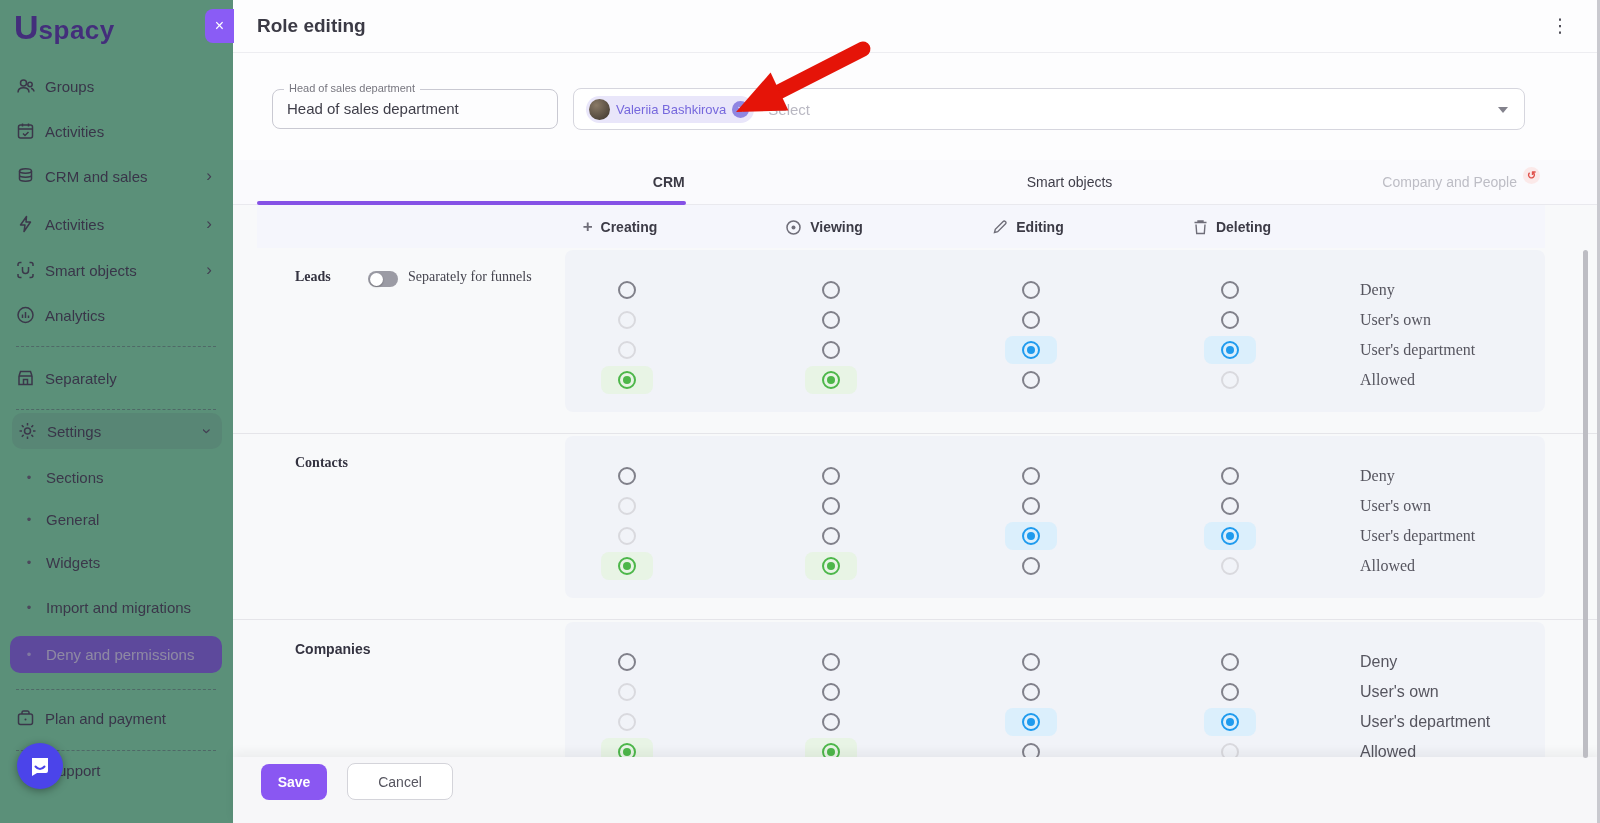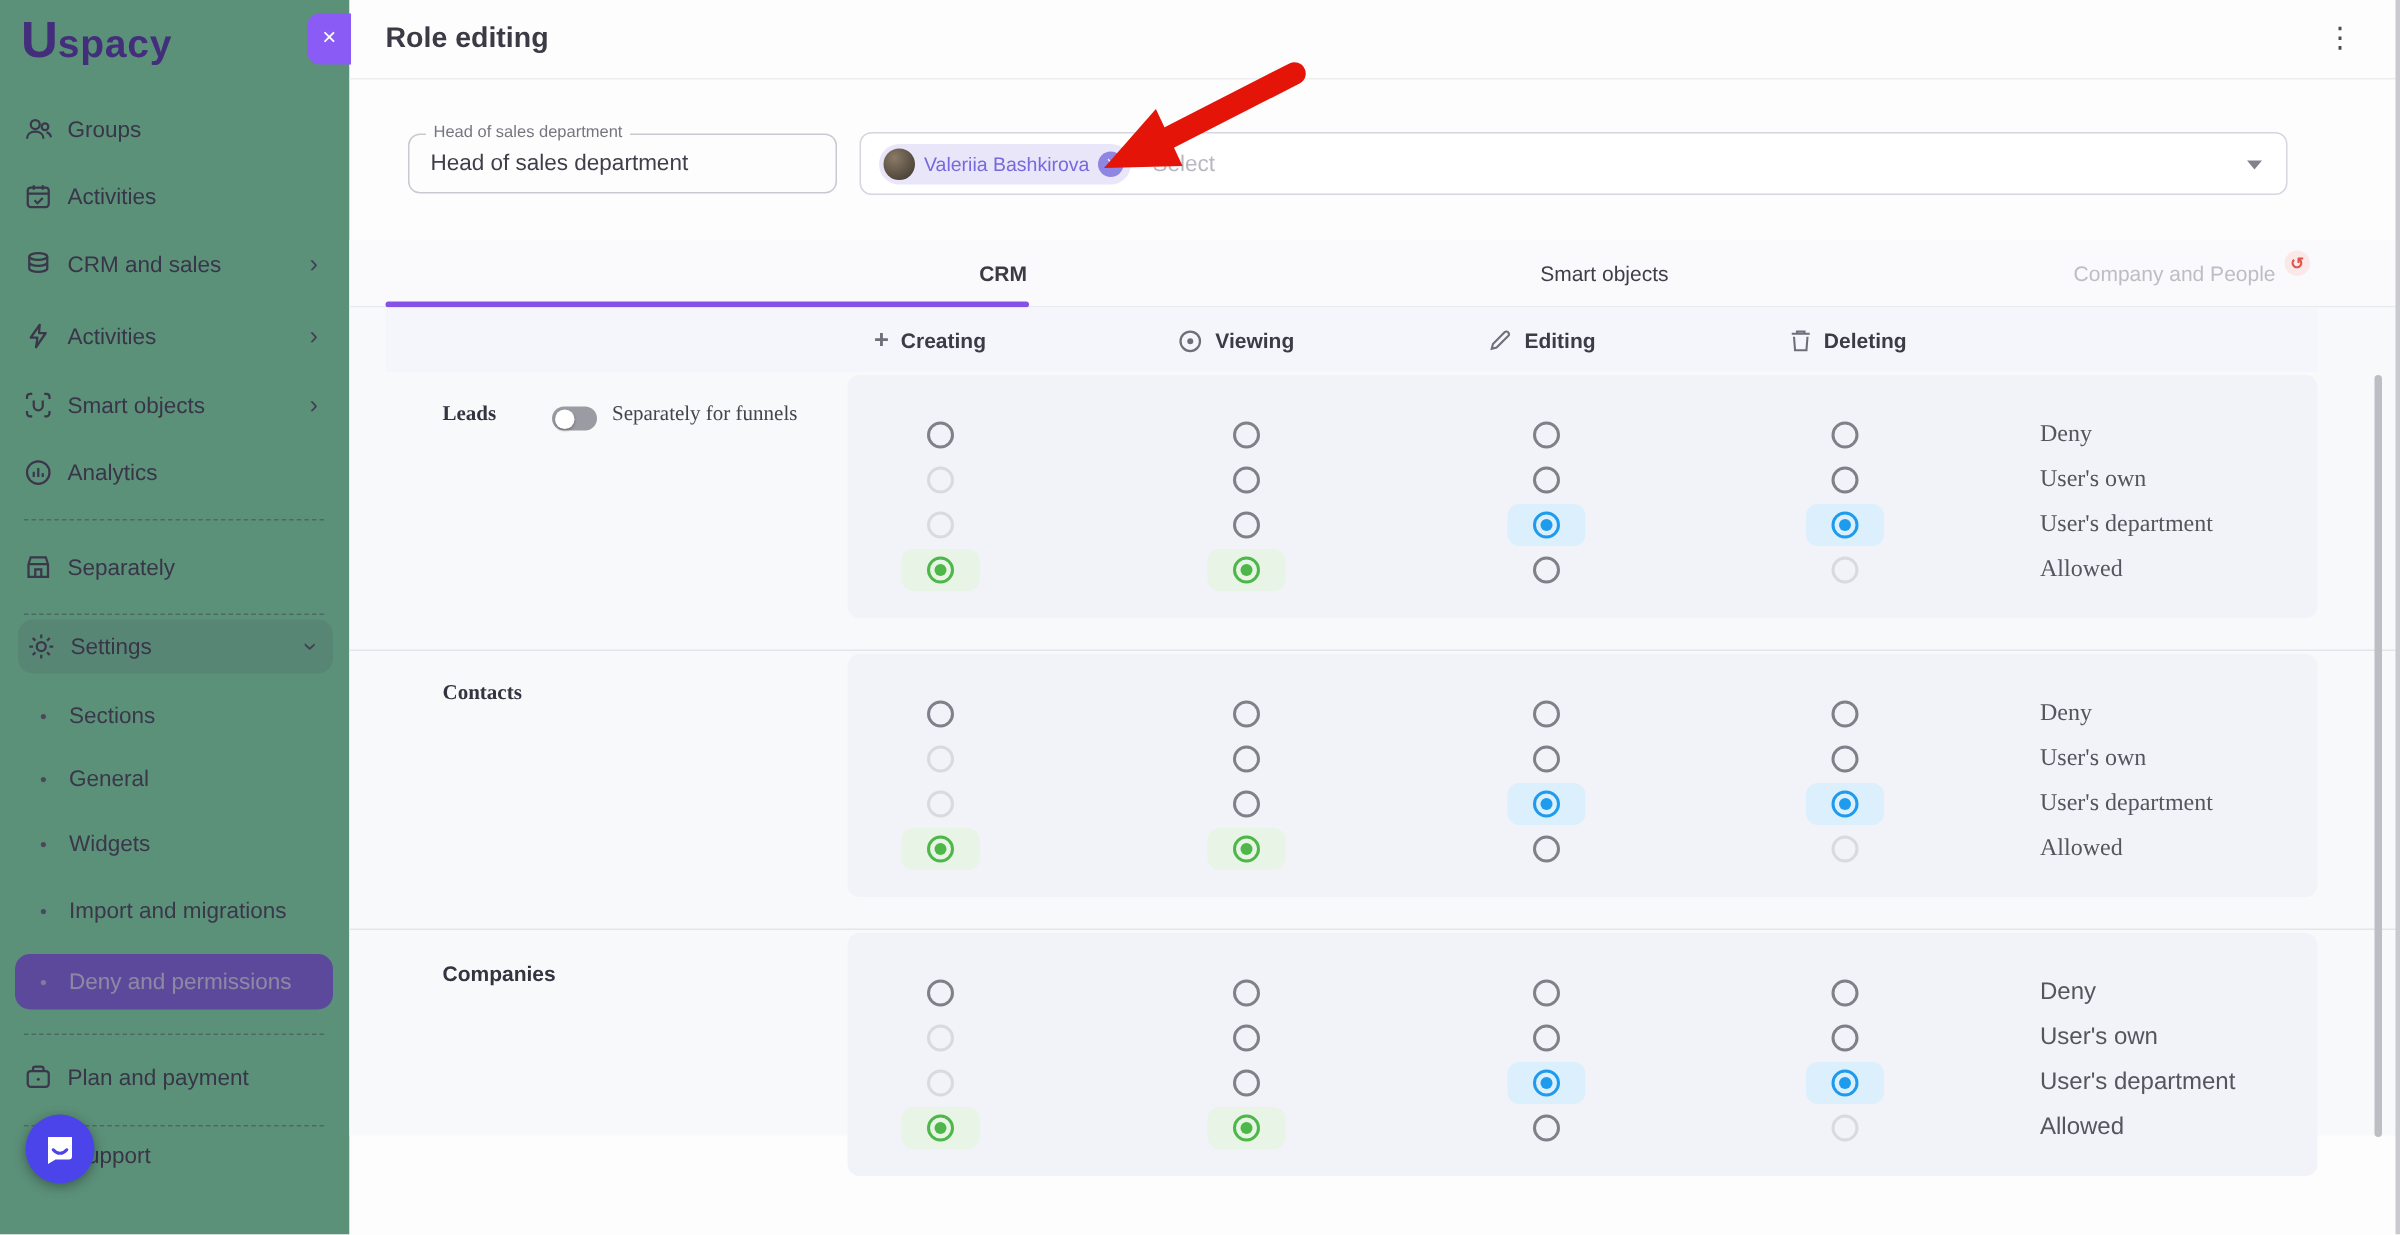--- a/index.html
+++ b/index.html
@@ -520,16 +520,20 @@
         </div>
         <div class="grid-labels">
           <div class="opt-label">Deny</div>
           <div class="opt-label">User's own</div>
           <div class="opt-label">User's department</div>
           <div class="opt-label">Allowed</div>
         </div>
       </div>
   </div>
 
+  <div class="m footer">
+    <button class="btn-save">Save</button>
+    <button class="btn-cancel">Cancel</button>
+  </div>
 
   <div class="m scroll-thumb"></div>
   <div class="m right-edge"></div>
 </div>
 
 </body></html>

